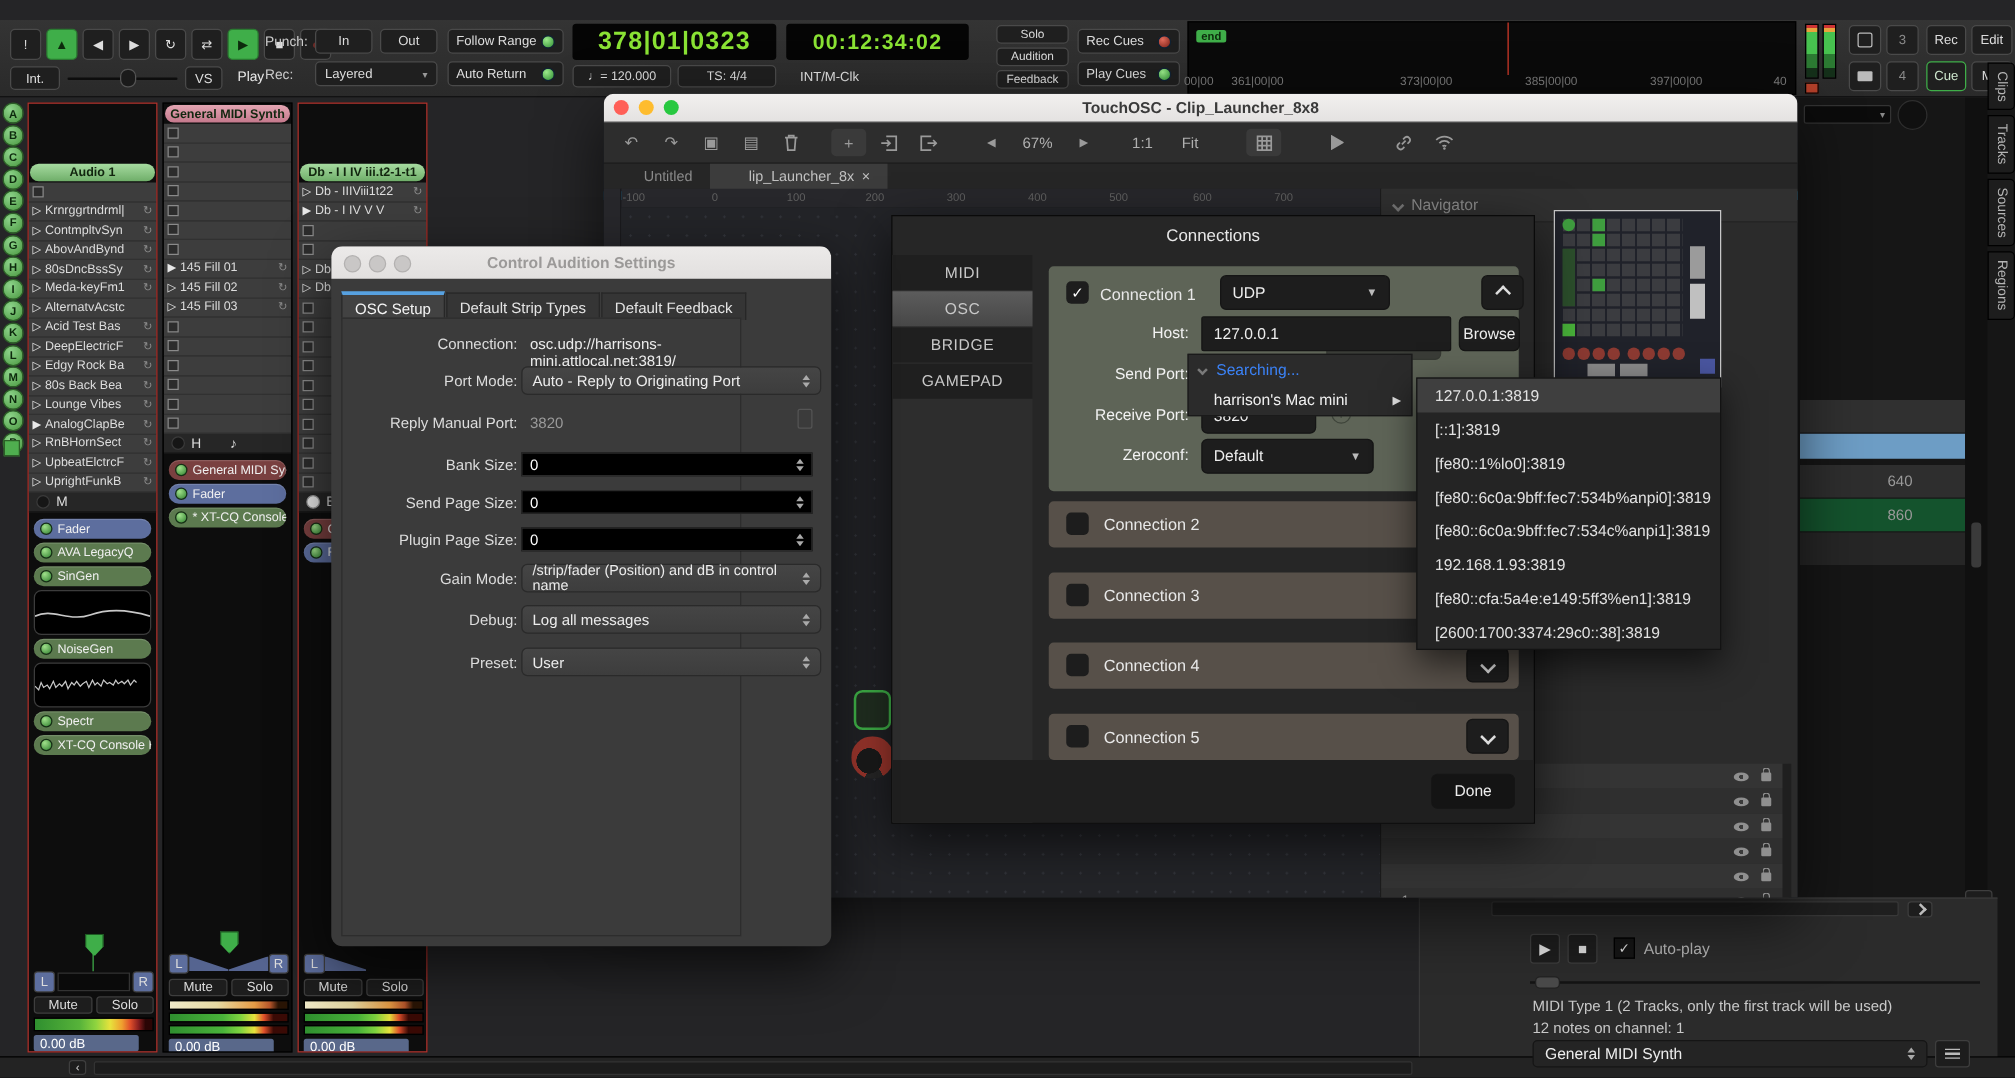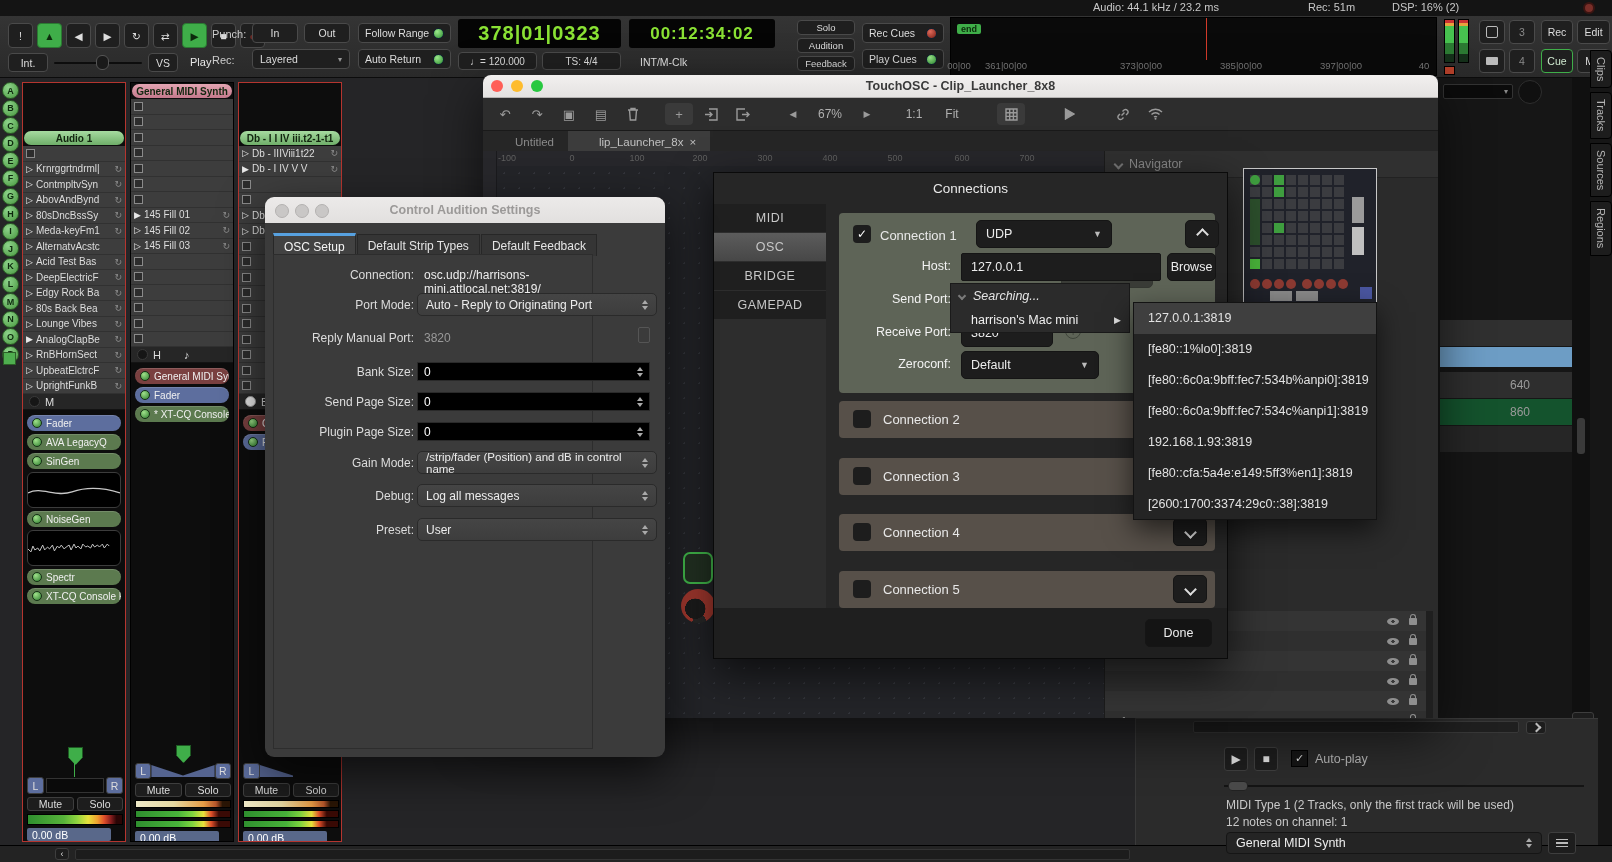--- a/index.html
+++ b/index.html
@@ -140,26 +140,20 @@
   .updn i{display:block;width:0;height:0;border-left:3.5px solid transparent;border-right:3.5px solid transparent;}
   .updn i.u{border-bottom:4px solid #aaa;}
   .updn i.d{border-top:4px solid #aaa;}
   .note{font-size:11px;color:#ddd;}
 </style>
 </head>
 <body>
 
 <div id="screen">
 
-  <div class="abs topstrip flex">
-    <span class="abs" style="left:1093px;top:1px;">Audio: 44.1 kHz / 23.2 ms</span>
-    <span class="abs" style="left:1308px;top:1px;">Rec: 51m</span>
-    <span class="abs" style="left:1392px;top:1px;">DSP: 16% (2)</span>
-    <span class="abs" style="left:1583px;top:2px;width:12px;height:12px;border-radius:50%;background:#7a2e28;border:2px solid #3a1512;"></span>
-  </div>
 
   <div class="abs transport">
     <div class="abs flex" style="left:8px;top:7px;gap:4px;">
 
         <div class="tbtn" style="width:23px;height:23px;">
           <span class="glyph">!</span>
         </div>
 
         <div class="tbtn green" style="width:23px;height:23px;">
           <span class="glyph">▲</span>
@@ -1105,34 +1099,37 @@
         </div>
     </div>
     <div class="abs" style="left:0;top:435px;width:513px;height:50px;background:#1f1f1f;">
       <div class="dk abs" style="left:431px;top:11px;width:67px;height:28px;justify-content:center;background:#141414;">
           <span>Done</span>
         </div>
     </div>
   </div>
 
   <div class="abs" style="left:950px;top:283px;width:180px;height:50px;background:#2b2b2b;border:1px solid #1a1a1a;z-index:55;display:flex;flex-direction:column;">
-    <div class="ddrow" style="color:#e5e5e5;font-style:italic;">
+    <div class="ddrow" style="color:#3b82f6;">
       <span class="chev" style="width:4px;height:4px;border-color:#7a7a7a;"></span>
       <span>Searching...</span>
     </div>
     <div class="ddrow" style="color:#f0f0f0;">
       <span style="margin-left:12px;">harrison's Mac mini</span>
       <span style="margin-left:auto;font-size:9px;color:#ddd;">▶</span>
     </div>
   </div>
 
   <div class="abs submenu">
 
   <div>
         <span>127.0.0.1:3819</span>
+      </div>
+      <div>
+        <span>[::1]:3819</span>
       </div>
       <div>
         <span>[fe80::1%lo0]:3819</span>
       </div>
       <div>
         <span>[fe80::6c0a:9bff:fec7:534b%anpi0]:3819</span>
       </div>
       <div>
         <span>[fe80::6c0a:9bff:fec7:534c%anpi1]:3819</span>
       </div>

